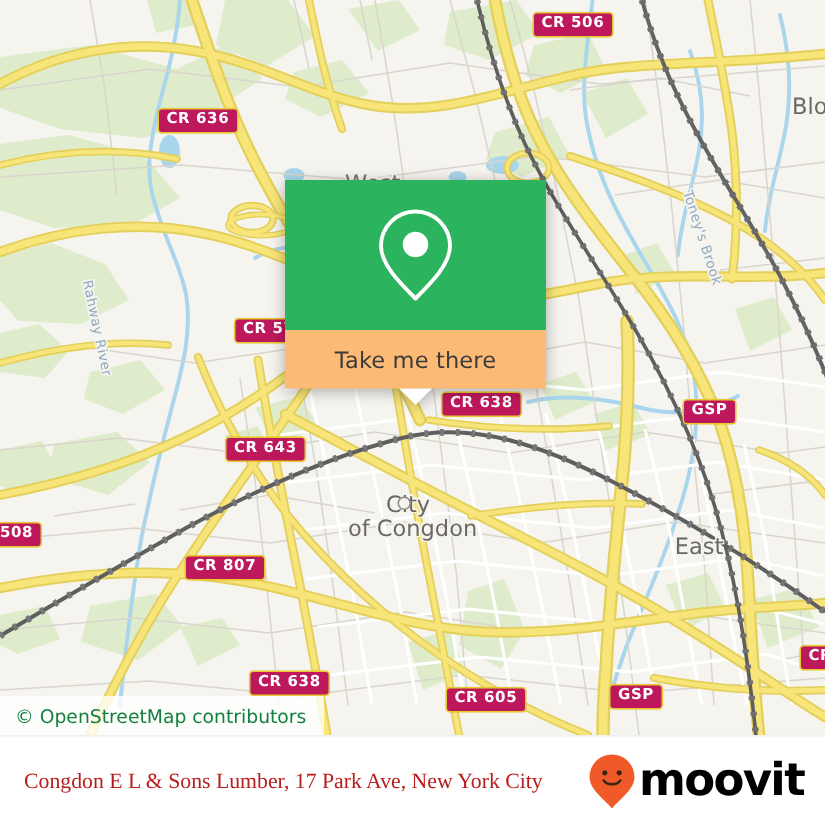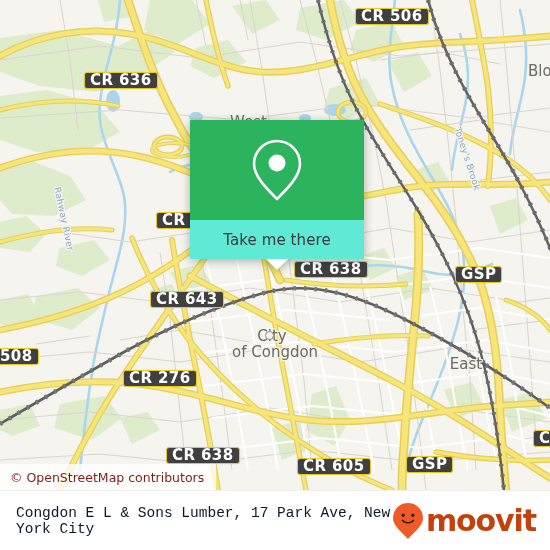--- a/index.html
+++ b/index.html
@@ -69,26 +69,26 @@
     position: absolute;
     width: 7px; height: 7px;
     border-radius: 50%;
     border: 1.6px solid #8d8b86;
     background: #f6f4ef;
   }
 
   
   .shield {
     position: absolute;
-    background: #404040;
+    background: #be185d;
     border: 1.5px solid #e8c92c;
     border-radius: 3px;
     color: #ffffff;
     font-family: "DejaVu Sans", sans-serif;
-    font-size: 15px;
+    font-size: 10px;
     font-weight: bold;
     letter-spacing: .4px;
     padding: 1px 5px 2px 5px;
     line-height: 12px;
     white-space: nowrap;
     box-shadow: 0 0 0 .5px rgba(0,0,0,.04);
   }
 
   
   #popup-card {
@@ -99,21 +99,21 @@
     filter: drop-shadow(0 2px 5px rgba(0,0,0,.30));
   }
   #popup-card .card-top {
     background: #2bb35e;
     height: 100px;
     display: flex;
     align-items: center;
     justify-content: center;
   }
   #popup-card .card-bottom {
-    background: #5eead4;
+    background: #fdba74;
     height: 39px;
     display: flex;
     align-items: center;
     justify-content: center;
   }
   #popup-card .card-label {
     font-family: "DejaVu Sans", sans-serif;
     font-size: 15px;
     color: #3b3b3b;
     letter-spacing: .1px;
@@ -134,58 +134,58 @@
     position: absolute;
     left: 0;
     bottom: 0;
     height: 26px;
     display: flex;
     align-items: center;
     padding: 0 12px 0 10px;
     background: rgba(255,255,255,.78);
     font-family: "DejaVu Sans", sans-serif;
     font-size: 12.5px;
-    color: #7f1d1d;
+    color: #15803d;
     white-space: nowrap;
   }
 
   
   #footer {
     position: absolute;
     left: 0;
     top: 490px;
     width: 550px;
     height: 60px;
     background: #ffffff;
     display: flex;
     align-items: center;
     justify-content: space-between;
     padding: 0 14px 0 16px;
     box-sizing: border-box;
     border-top: 1px solid #f0f0f0;
   }
   #footer-title {
-    font-family: Liberation Mono, monospace;
+    font-family: Liberation Serif, serif;
     font-size: 14.5px;
     line-height: 16px;
-    color: #0f172a;
+    color: #b91c1c;
     max-width: 400px;
   }
   #brand {
     display: flex;
     align-items: center;
     gap: 2px;
     flex: 0 0 auto;
   }
   #brand .brand-word {
     font-family: "DejaVu Sans", sans-serif;
     font-size: 30px;
     font-weight: bold;
     letter-spacing: -1.1px;
-    color: #c2410c;
+    color: #000000;
     line-height: 30px;
   }
 </style>
 </head>
 <body>
 
 <div id="app">
 
   <div id="map">
 
@@ -391,27 +391,27 @@
     </div>
 
     <div class="maplabel place-label" style="left:528px; top:62px;">Blo</div>
 
     <div class="maplabel place-label" style="left:230px; top:113px; color:#72706a;">West</div>
 
     <div class="maplabel water-label" style="left:62px; top:186px; transform: rotate(78deg); transform-origin: left top;">Rahway River</div>
     <div class="maplabel water-label" style="left:462px; top:126px; transform: rotate(72deg); transform-origin: left top;">Toney's Brook</div>
 
     <div class="shield" style="left:355px; top:8px;">CR 506</div>
-    <div class="shield" style="left:84px;  top:72px;">CR 636</div>
+    <div class="shield" style="left:105px;  top:72px;">CR 636</div>
     <div class="shield" style="left:156px; top:212px;">CR 57</div>
     <div class="shield" style="left:294px; top:261px;">CR 638</div>
     <div class="shield" style="left:455px; top:266px;">GSP</div>
     <div class="shield" style="left:150px; top:291px;">CR 643</div>
     <div class="shield" style="left:-6px; top:348px;">508</div>
-    <div class="shield" style="left:123px; top:370px;">CR 276</div>
+    <div class="shield" style="left:123px; top:370px;">CR 807</div>
     <div class="shield" style="left:166px; top:447px;">CR 638</div>
     <div class="shield" style="left:297px; top:458px;">CR 605</div>
     <div class="shield" style="left:406px; top:456px;">GSP</div>
     <div class="shield" style="left:533px; top:430px;">CR</div>
 
     <div id="popup-card">
       <div class="card-top">
         <svg width="58" height="68" viewBox="0 0 58 68">
           <path d="M29 5 C16.3 5 6 15.3 6 28 C6 40 18 52 29 63 C40 52 52 40 52 28 C52 15.3 41.7 5 29 5 Z" fill="none" stroke="#ffffff" stroke-width="2.6" stroke-linejoin="round"></path>
           <circle cx="29" cy="27" r="8.5" fill="#ffffff"></circle>

